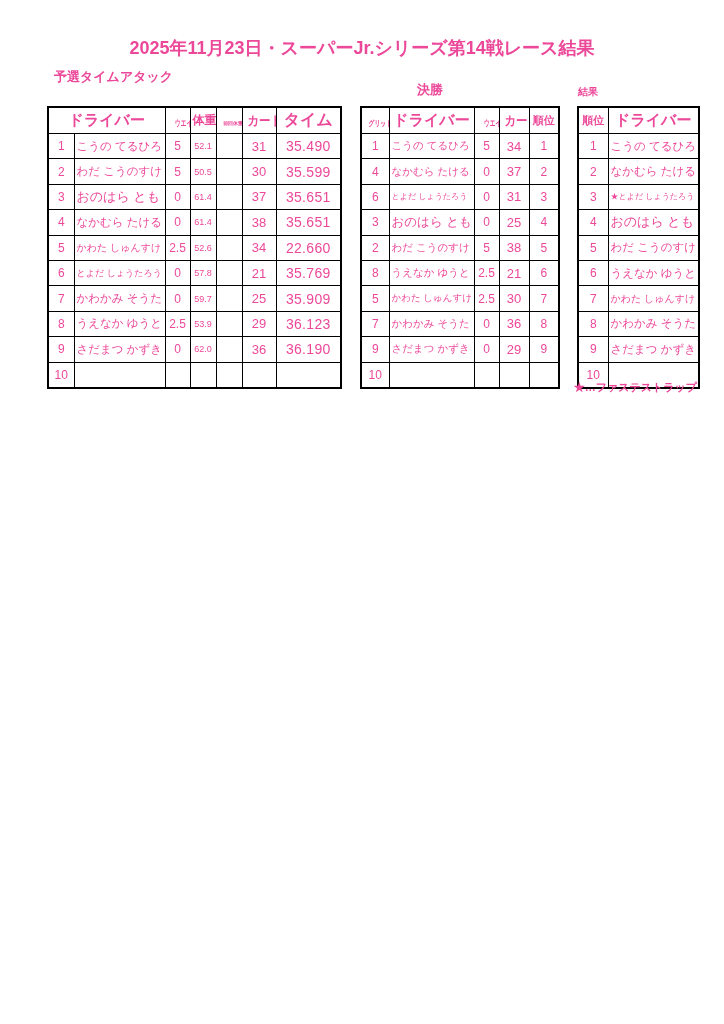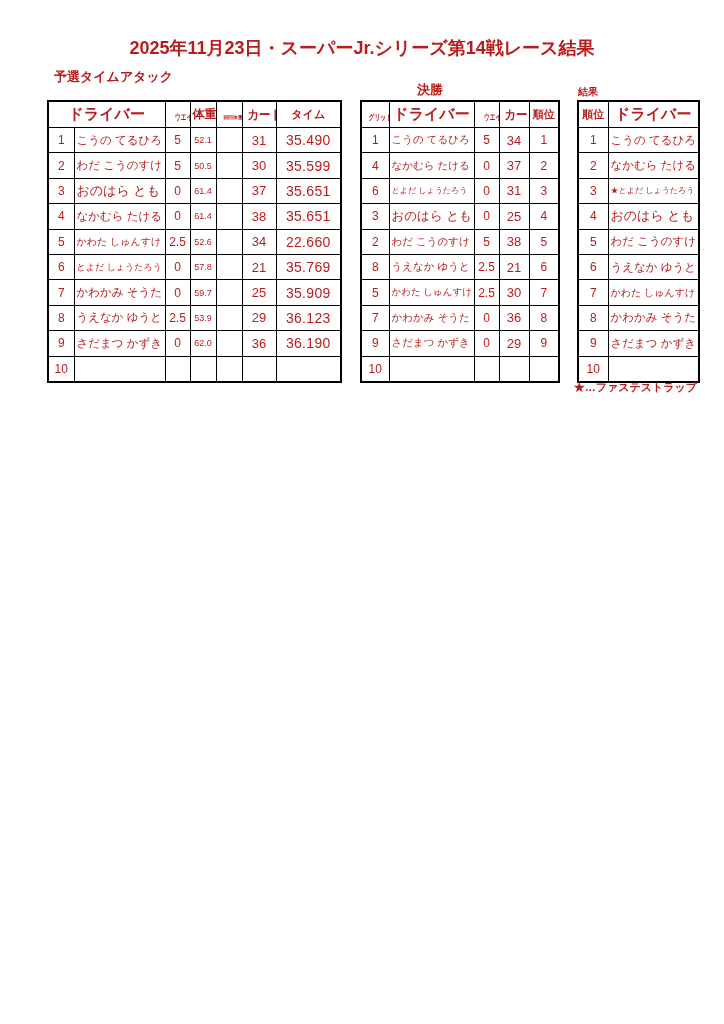--- a/index.html
+++ b/index.html
@@ -3,41 +3,41 @@
 <meta charset="utf-8">
 <style>
   html, body { margin: 0; padding: 0; background: #e8e8e8; }
   .page {
     position: relative;
     width: 724px;
     height: 1024px;
     margin: 0 auto;
     background: #ffffff;
     font-family: "Liberation Sans", sans-serif;
-    color: #b91c1c;
+    color: #ec4899;
     overflow: hidden;
   }
   .doc-title {
     position: absolute;
     top: 36px;
     left: 0;
     width: 724px;
     text-align: center;
     font-size: 18px;
     font-weight: bold;
     white-space: nowrap;
   }
   .tbl-label { position: absolute; font-weight: bold; white-space: nowrap; }
   .q-label { left: 54px;  top: 68px; font-size: 13px; }
   .f-label { left: 417px; top: 81px; font-size: 13px; }
   .r-label { left: 578px; top: 85px; font-size: 10px; }
 
   table.grid {
     position: absolute;
-    top: 100px;
+    top: 106px;
     border-collapse: collapse;
     table-layout: fixed;
     border: 2px solid #000;
     padding-left: 41px;
   }
   .q-table { left: 47px;  width: 293px; }
   .f-table { left: 360px; width: 198px; }
   .r-table { left: 577px; width: 121px; }
 
   .grid th, .grid td {
@@ -46,21 +46,21 @@
     text-align: center;
     white-space: nowrap;
     overflow: hidden;
     vertical-align: middle;
   }
   .grid th { height: 25px; font-weight: bold; }
   .grid td { height: 24.4px; }
 
   .h-driver { font-size: 15px; }
   .h-body   { font-size: 12px; }
-  .h-time   { font-size: 11px; margin-top: 8px; }
+  .h-time   { font-size: 16px; margin-top: 8px; }
   .h-rank   { font-size: 11px; }
 
   .squeeze-weight { display: inline-block; transform: scaleX(0.62); transform-origin: center; font-size: 9px;  font-weight: bold; white-space: nowrap; }
   .squeeze-kart   { display: inline-block; transform: scaleX(0.88); transform-origin: center; font-size: 13px; font-weight: bold; white-space: nowrap; }
   .squeeze-grid   { display: inline-block; transform: scaleX(0.72); transform-origin: center; font-size: 8px;  font-weight: bold; white-space: nowrap; }
   .squeeze-prev   { display: inline-block; transform: scale(0.70);  transform-origin: center; font-size: 7px;  font-weight: bold; white-space: nowrap; }
 
   .c-pos    { font-size: 12px; }
   .c-grid   { font-size: 12px; }
   .c-rank   { font-size: 12px; }

